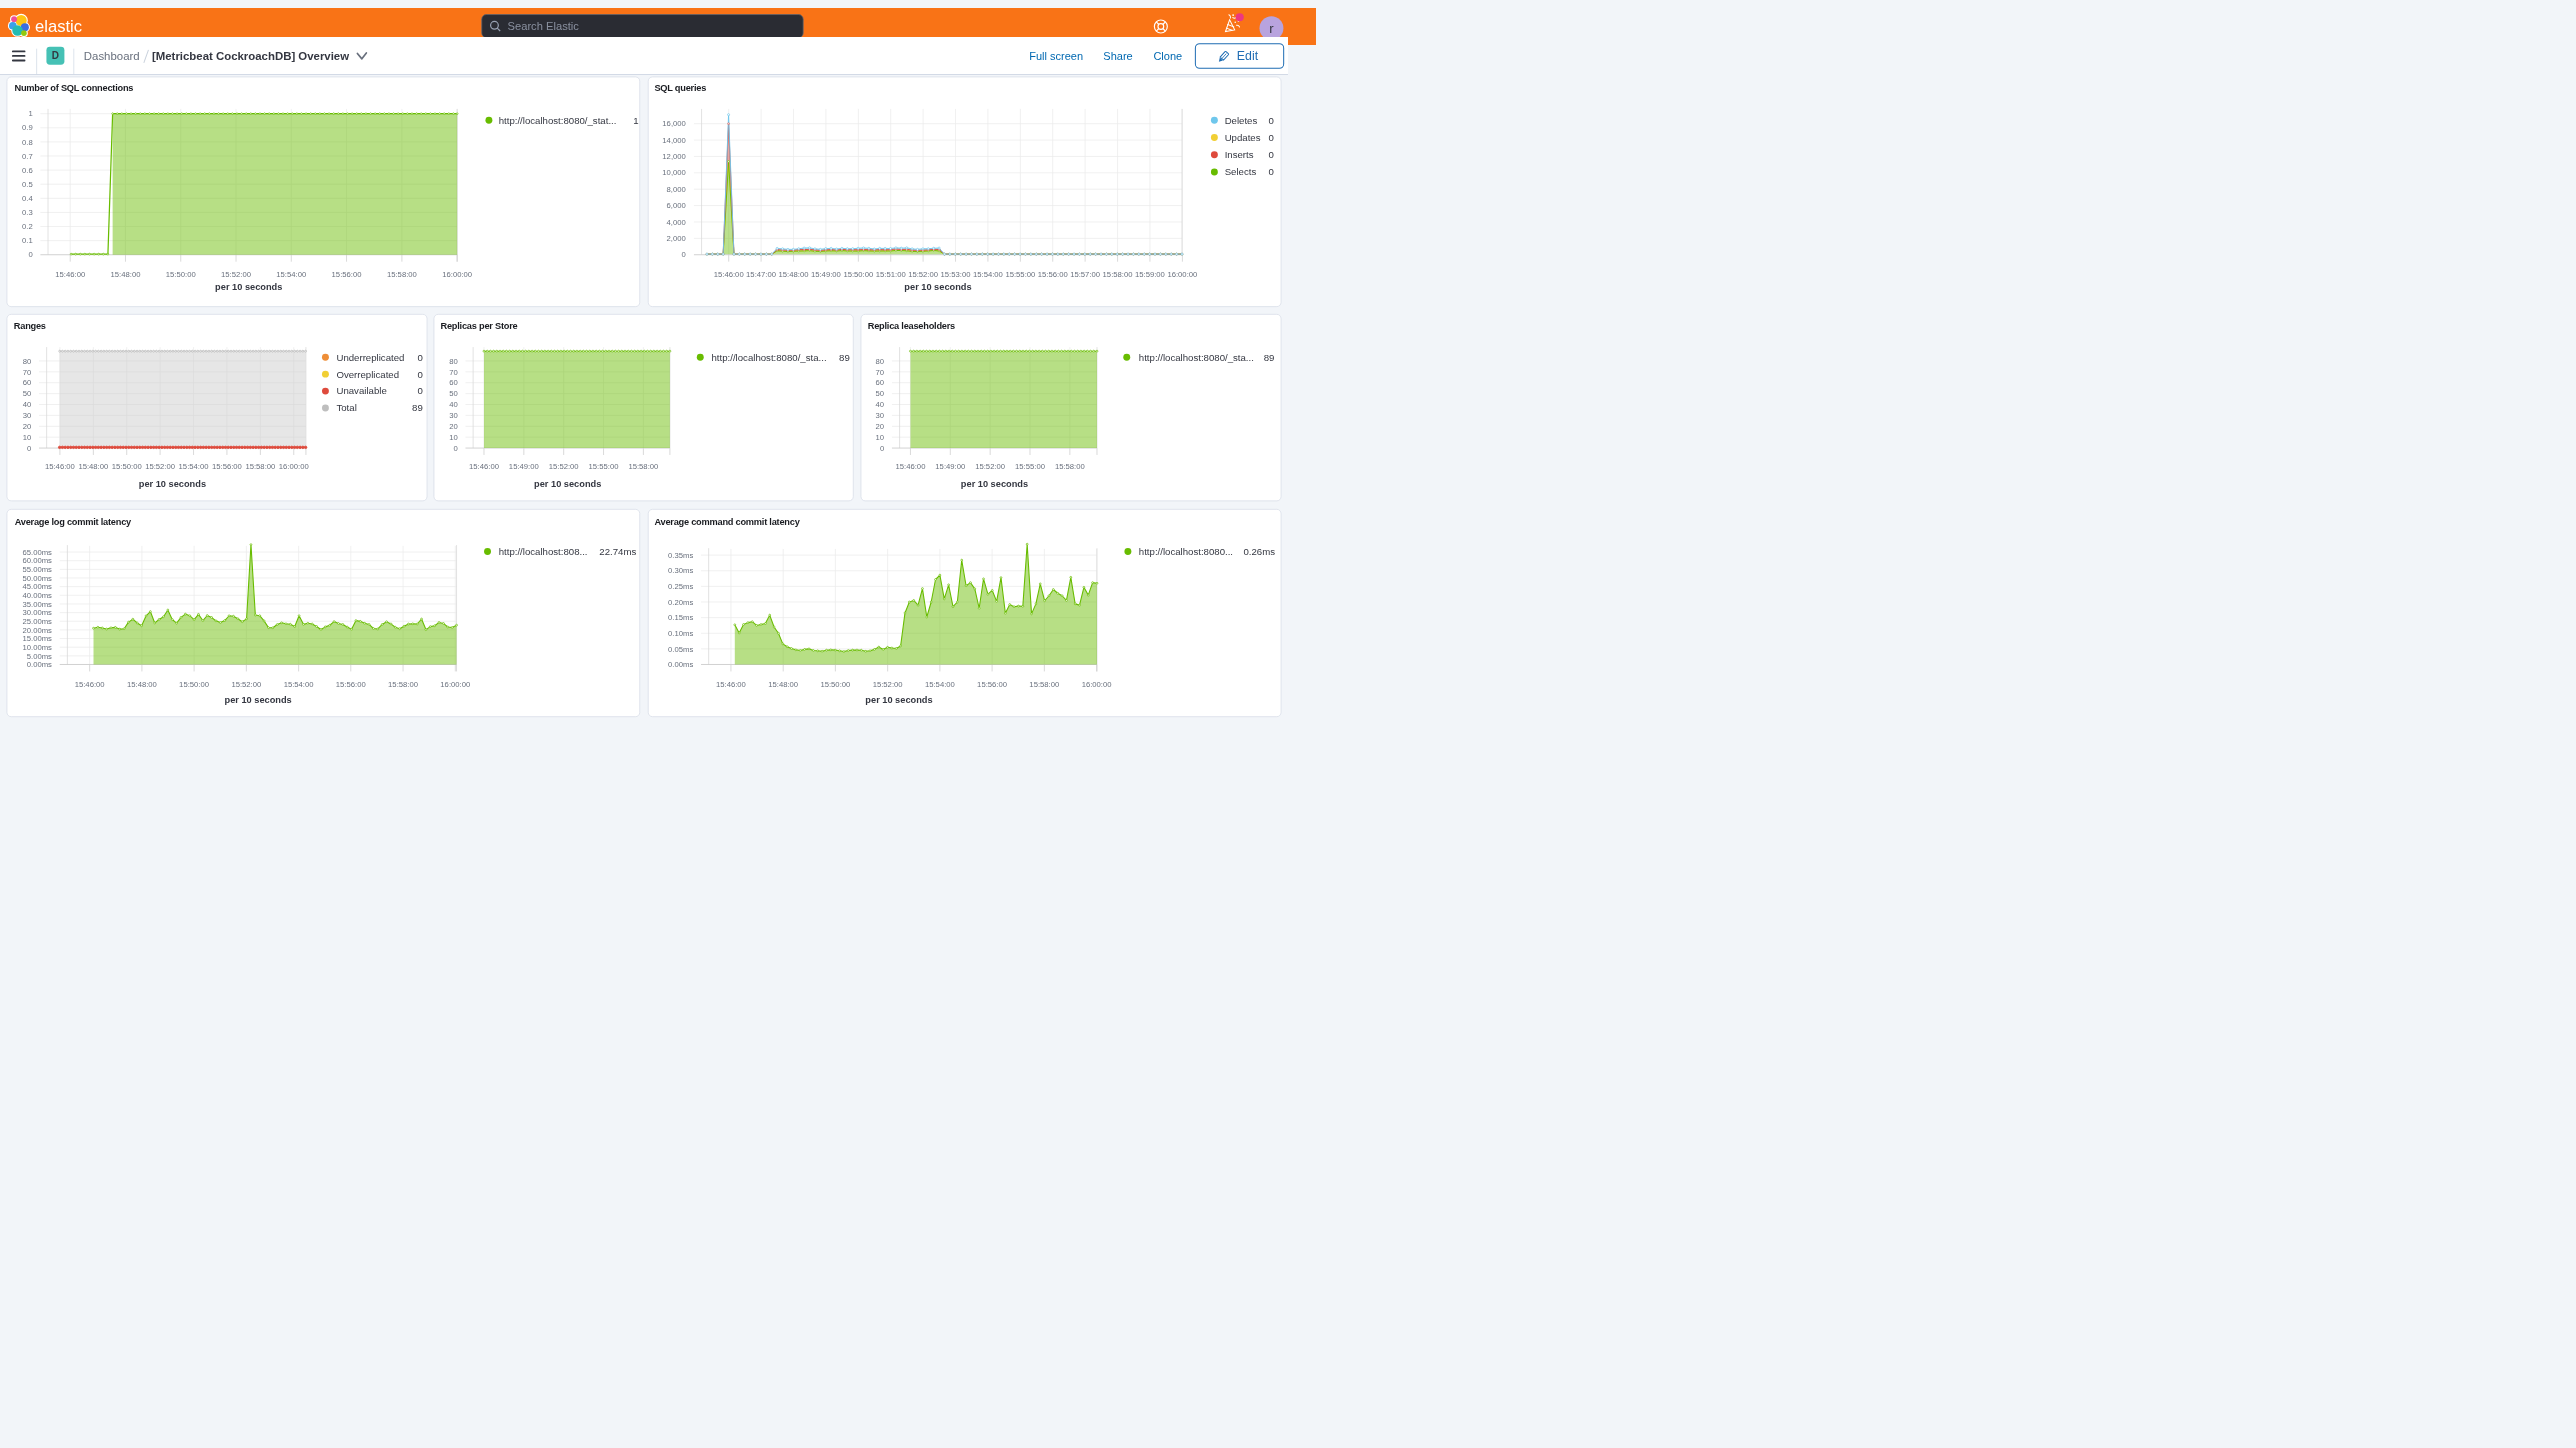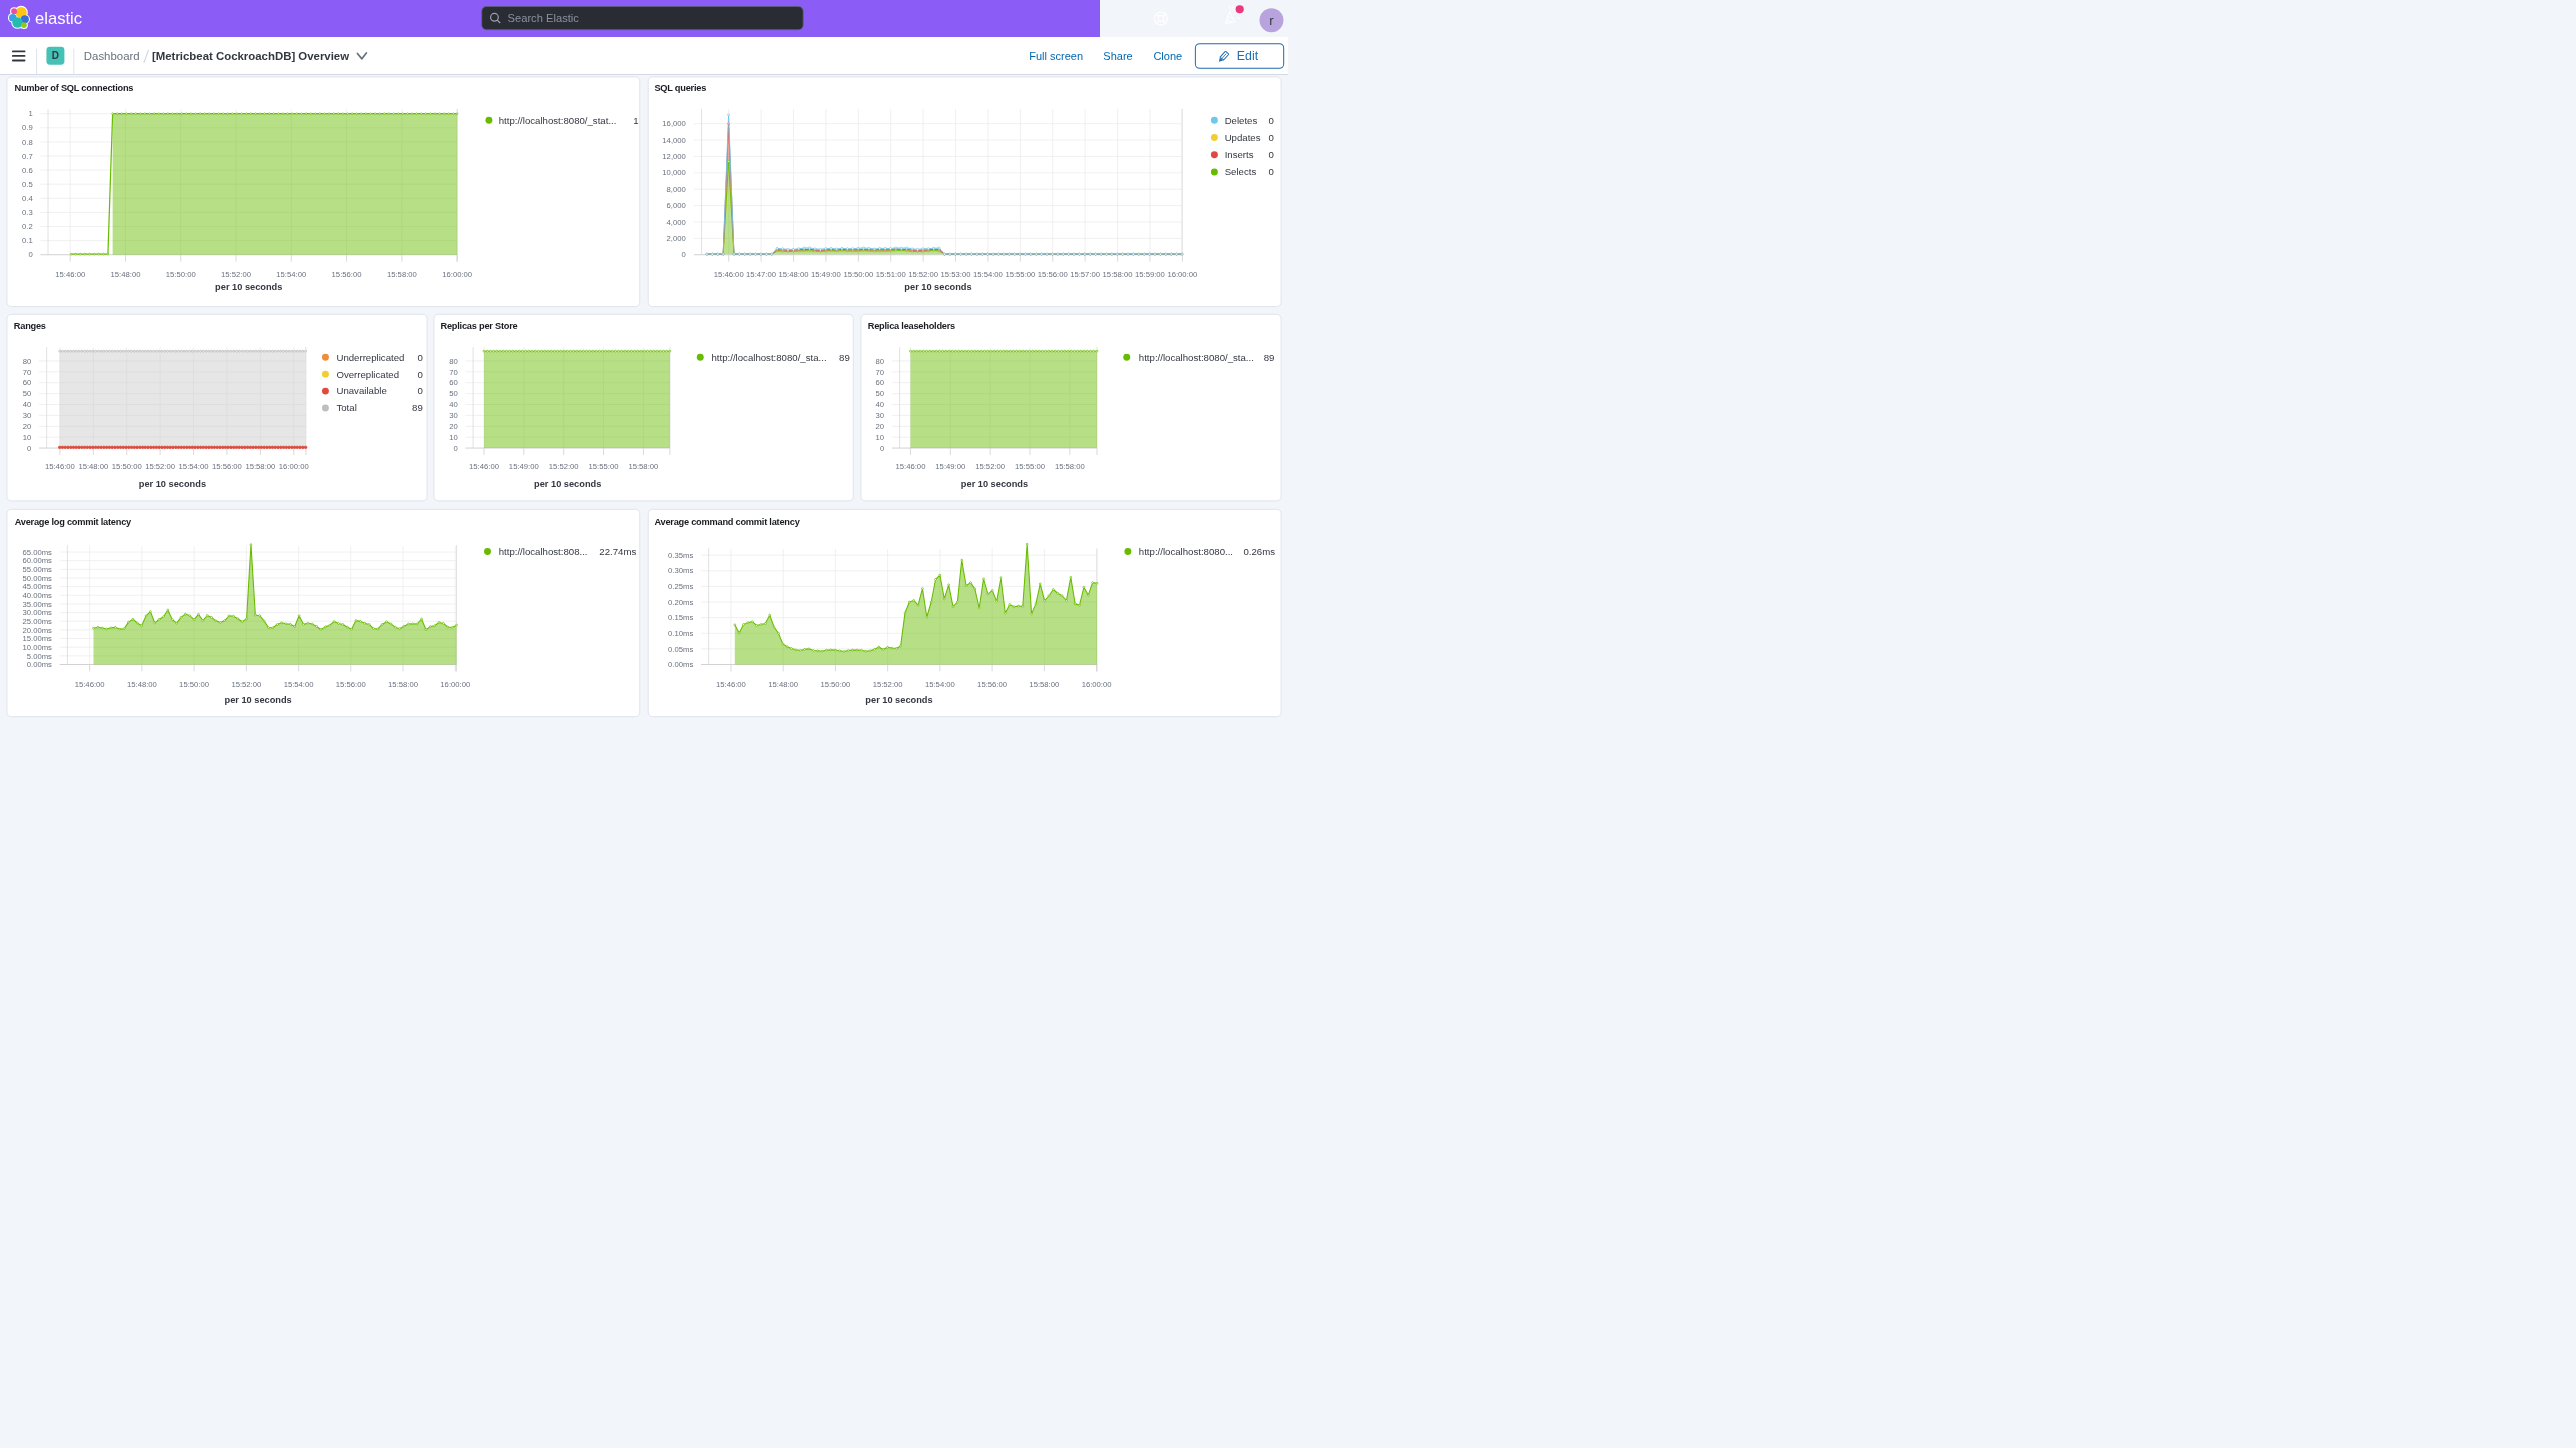--- a/index.html
+++ b/index.html
@@ -1,17 +1,17 @@
 <!DOCTYPE html>
 <html style="font-size:12.3px"><head><meta charset="utf-8"><title>[Metricbeat CockroachDB] Overview - Elastic</title>
 <style>
 * { margin:0; padding:0; box-sizing:border-box; }
 html,body { width:1288px; height:724px; overflow:hidden; background:#F2F5F9;
   font-family:"Liberation Sans", sans-serif; }
-.topbar { position:absolute; left:0; top:0; width:1100px; height:37px; background:#8b5cf6; }
+.topbar { position:absolute; left:0; top:8px; width:1316px; height:37px; background:#f97316; }
 .toolbar { position:absolute; left:0; top:37px; width:1288px; height:38px; background:#fff;
   border-bottom:0.8px solid #D3DAE6; }
 svg text { font-family:"Liberation Sans", sans-serif; }
 </style></head>
 <body>
 <div class="topbar"><svg width="1288" height="37" viewBox="0 0 1670 48">
       <circle cx="27.0" cy="16.2" r="8.6" fill="#fff"></circle>
       <circle cx="17.8" cy="14.6" r="5.199999999999999" fill="#fff"></circle>
       <circle cx="16.2" cy="23.0" r="6.4" fill="#fff"></circle>
       <circle cx="31.8" cy="25.0" r="6.6" fill="#fff"></circle>

